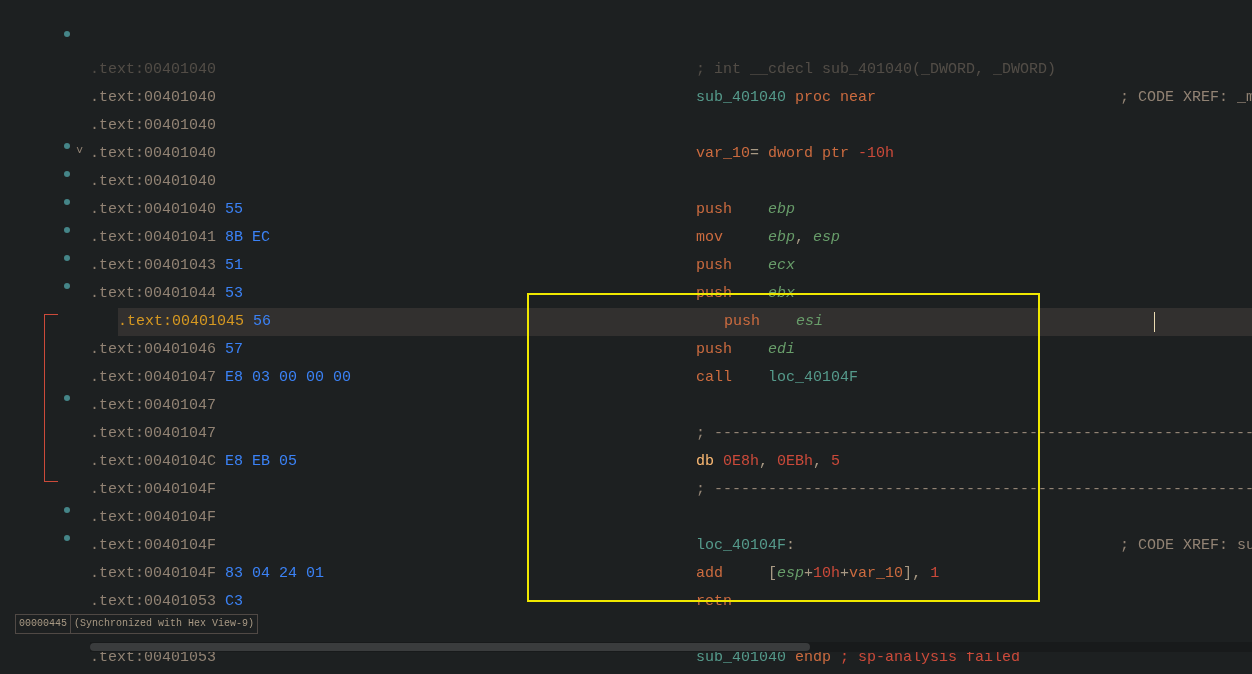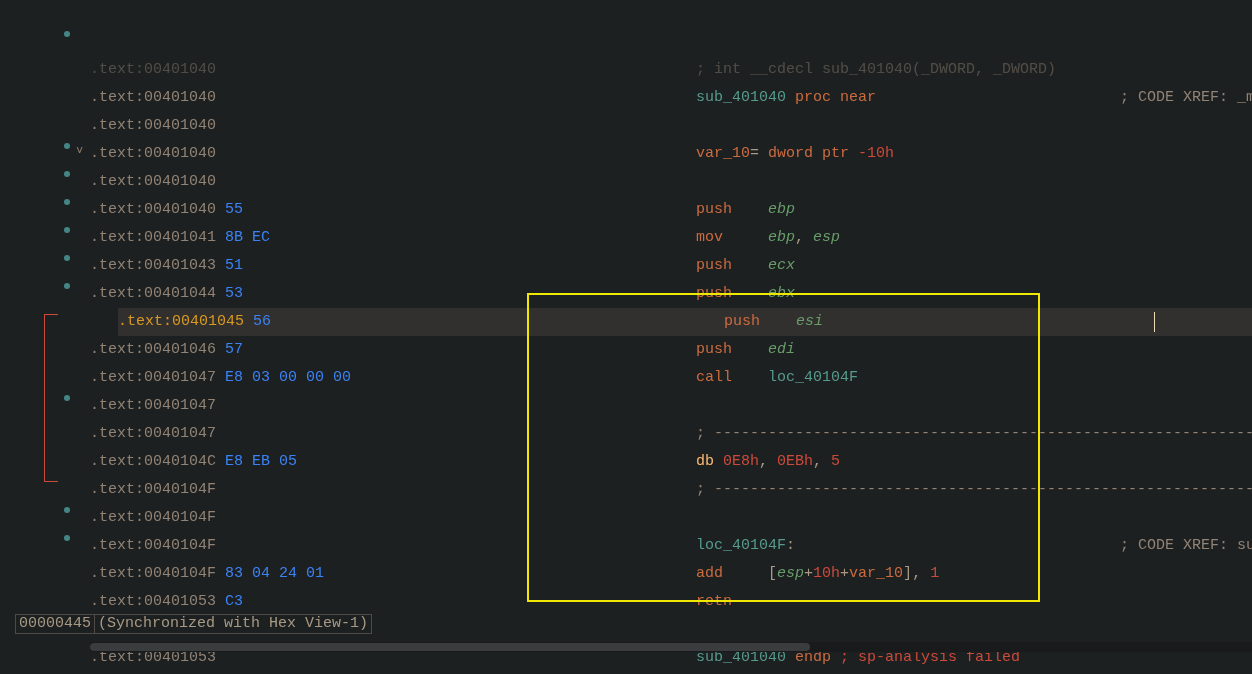--- a/index.html
+++ b/index.html
@@ -77,21 +77,21 @@
   }
   .cursor {
     position: absolute;
     width: 1px; height: 20px;
     background: #ebdbb2;
   }
   .statusbar {
     position: absolute;
     left: 15px;
     bottom: 40px;
-    font-size: 15px;
+    font-size: 10px;
     line-height: 18px;
     color: #a89984;
     display: flex;
   }
   .statusbar .cell {
     border: 1px solid #504945;
     padding: 0 3px;
     margin-right: -1px;
     background: #1d2021;
   }
@@ -115,18 +115,18 @@
 <body>
 
 <div class="editor" id="editor">
   <div class="gutter" id="gutter"><div class="dot" style="top: 31px;"></div><div class="dot" style="top: 143px;"></div><div class="chev" style="top: 138px;">˅</div><div class="dot" style="top: 171px;"></div><div class="dot" style="top: 199px;"></div><div class="dot" style="top: 227px;"></div><div class="dot" style="top: 255px;"></div><div class="dot" style="top: 283px;"></div><div class="dot" style="top: 395px;"></div><div class="dot" style="top: 507px;"></div><div class="dot" style="top: 535px;"></div><div class="arrow-top" style="top: 314px; height: 84px;"></div><div class="arrow-bot" style="top: 398px; height: 84px;"></div></div>
 <div class="line dim"><span class="seg-addr">.text:00401040</span><span class="col2"><span class="comment">; </span><span class="comment">int __cdecl sub_401040(_DWORD, _DWORD)</span></span></div><div class="line"><span class="seg-addr">.text:00401040</span><span class="col2"><span class="label">sub_401040</span><span> </span><span class="keyword">proc near</span></span><span class="colx"><span class="xref">; CODE XREF: _main+11</span></span></div><div class="line"><span class="seg-addr">.text:00401040</span></div><div class="line"><span class="seg-addr">.text:00401040</span><span class="col2"><span class="varname">var_10</span><span class="punct">= </span><span class="keyword">dword ptr </span><span class="num">-10h</span></span></div><div class="line"><span class="seg-addr">.text:00401040</span></div><div class="line"><span class="seg-addr">.text:00401040</span><span class="bytes"> 55</span><span class="col2"><span class="mnemonic">push    </span><span class="reg">ebp</span></span></div><div class="line"><span class="seg-addr">.text:00401041</span><span class="bytes"> 8B EC</span><span class="col2"><span class="mnemonic">mov     </span><span class="reg">ebp</span><span class="punct">, </span><span class="reg">esp</span></span></div><div class="line"><span class="seg-addr">.text:00401043</span><span class="bytes"> 51</span><span class="col2"><span class="mnemonic">push    </span><span class="reg">ecx</span></span></div><div class="line"><span class="seg-addr">.text:00401044</span><span class="bytes"> 53</span><span class="col2"><span class="mnemonic">push    </span><span class="reg">ebx</span></span></div><div class="line hl"><span class="seg-addr orange">.text:00401045</span><span class="bytes"> 56</span><span class="col2"><span class="mnemonic">push    </span><span class="reg">esi</span></span><div class="cursor" style="left: 1036px; top: 4px;"></div></div><div class="line"><span class="seg-addr">.text:00401046</span><span class="bytes"> 57</span><span class="col2"><span class="mnemonic">push    </span><span class="reg">edi</span></span></div><div class="line"><span class="seg-addr">.text:00401047</span><span class="bytes"> E8 03 00 00 00</span><span class="col2"><span class="mnemonic">call    </span><span class="label">loc_40104F</span></span></div><div class="line"><span class="seg-addr">.text:00401047</span></div><div class="line"><span class="seg-addr">.text:00401047</span><span class="col2"><span class="comment">; ---------------------------------------------------------------------------</span></span></div><div class="line"><span class="seg-addr">.text:0040104C</span><span class="bytes"> E8 EB 05</span><span class="col2"><span class="directive">db </span><span class="num">0E8h</span><span class="punct">, </span><span class="num">0EBh</span><span class="punct">, </span><span class="num">5</span></span></div><div class="line"><span class="seg-addr">.text:0040104F</span><span class="col2"><span class="comment">; ---------------------------------------------------------------------------</span></span></div><div class="line"><span class="seg-addr">.text:0040104F</span></div><div class="line"><span class="seg-addr">.text:0040104F</span><span class="col2"><span class="label">loc_40104F</span><span class="punct">:</span></span><span class="colx"><span class="xref">; CODE XREF: sub_4010</span></span></div><div class="line"><span class="seg-addr">.text:0040104F</span><span class="bytes"> 83 04 24 01</span><span class="col2"><span class="mnemonic">add     </span><span class="punct">[</span><span class="reg">esp</span><span class="punct">+</span><span class="num">10h</span><span class="punct">+</span><span class="varname">var_10</span><span class="punct">]</span><span class="punct">, </span><span class="num">1</span></span></div><div class="line"><span class="seg-addr">.text:00401053</span><span class="bytes"> C3</span><span class="col2"><span class="mnemonic">retn</span></span></div><div class="line"><span class="seg-addr">.text:00401053</span></div><div class="line"><span class="seg-addr">.text:00401053</span><span class="col2"><span class="label">sub_401040</span><span> </span><span class="keyword">endp</span><span> </span><span class="err">; sp-analysis failed</span></span></div><div class="line dim"></div></div>
 
 <div class="hlbox" id="hlbox" style="top: 293px; left: 527px; width: 513px; height: 309px;"></div>
 
 <div class="statusbar">
   <div class="cell">00000445</div>
-  <div class="cell">(Synchronized with Hex View-1)</div>
+  <div class="cell">(Synchronized with Hex View-9)</div>
 </div>
 
 <div class="hscroll">
   <div class="thumb"></div>
 </div>
 
 </body></html>

